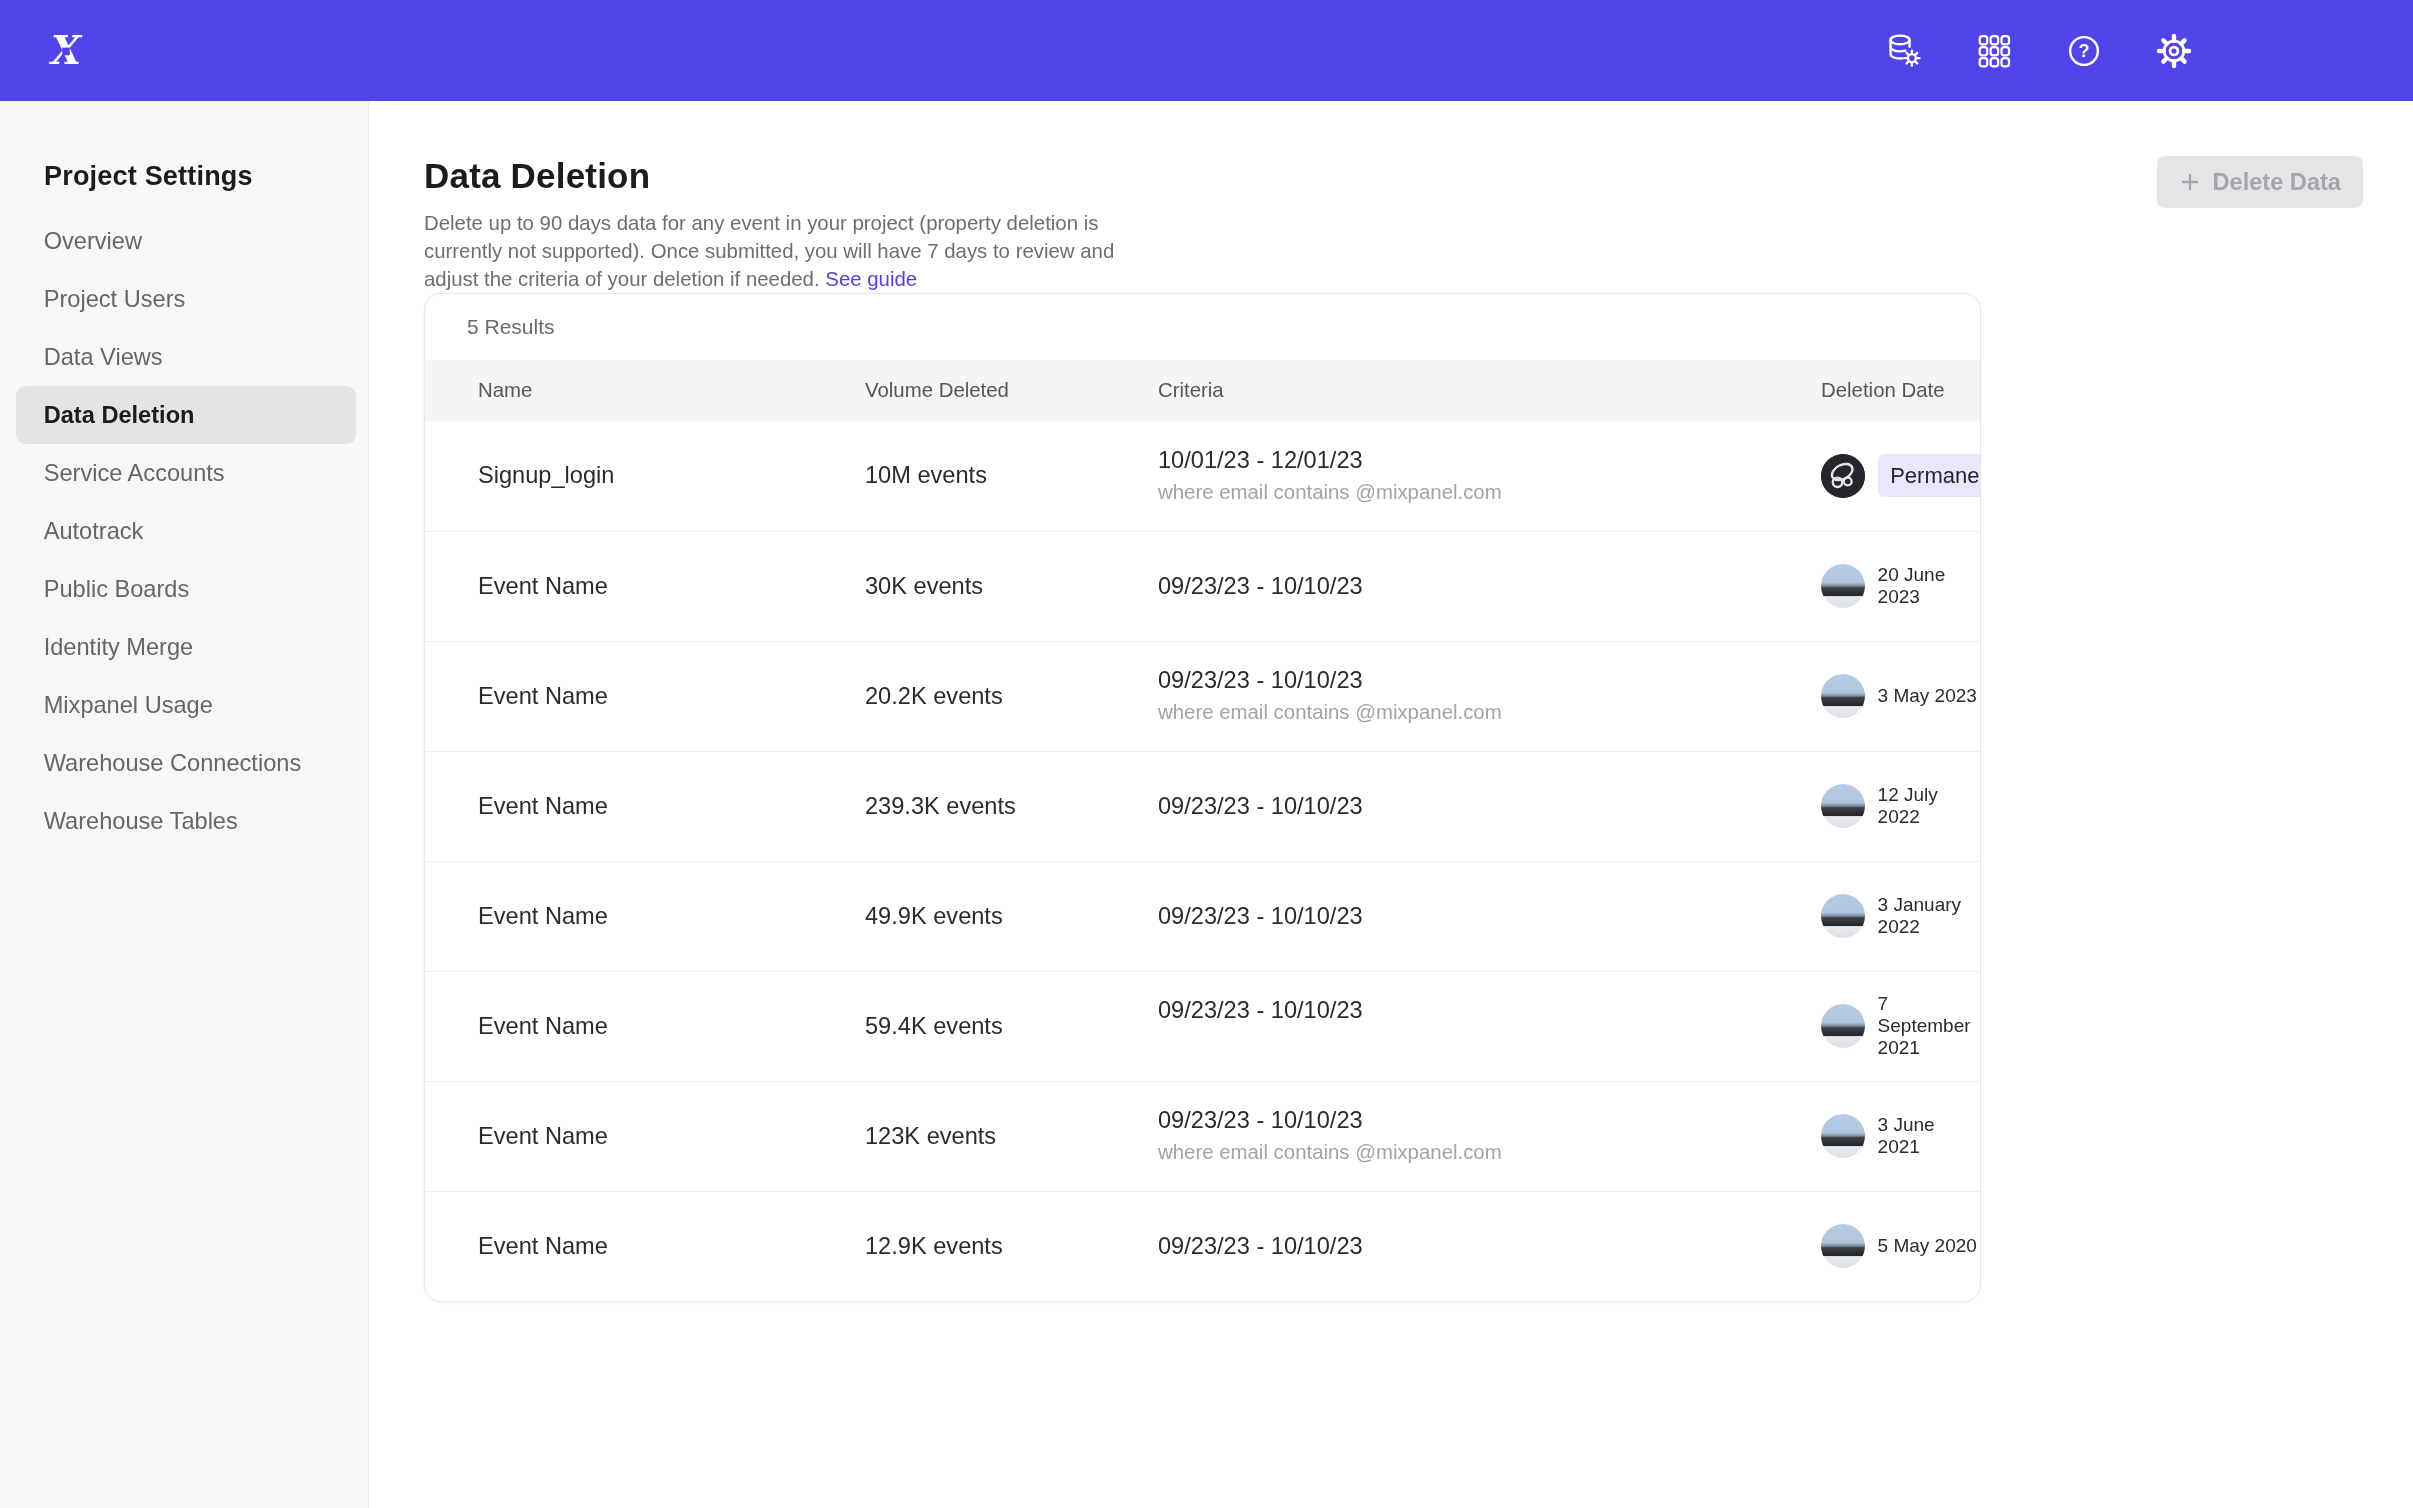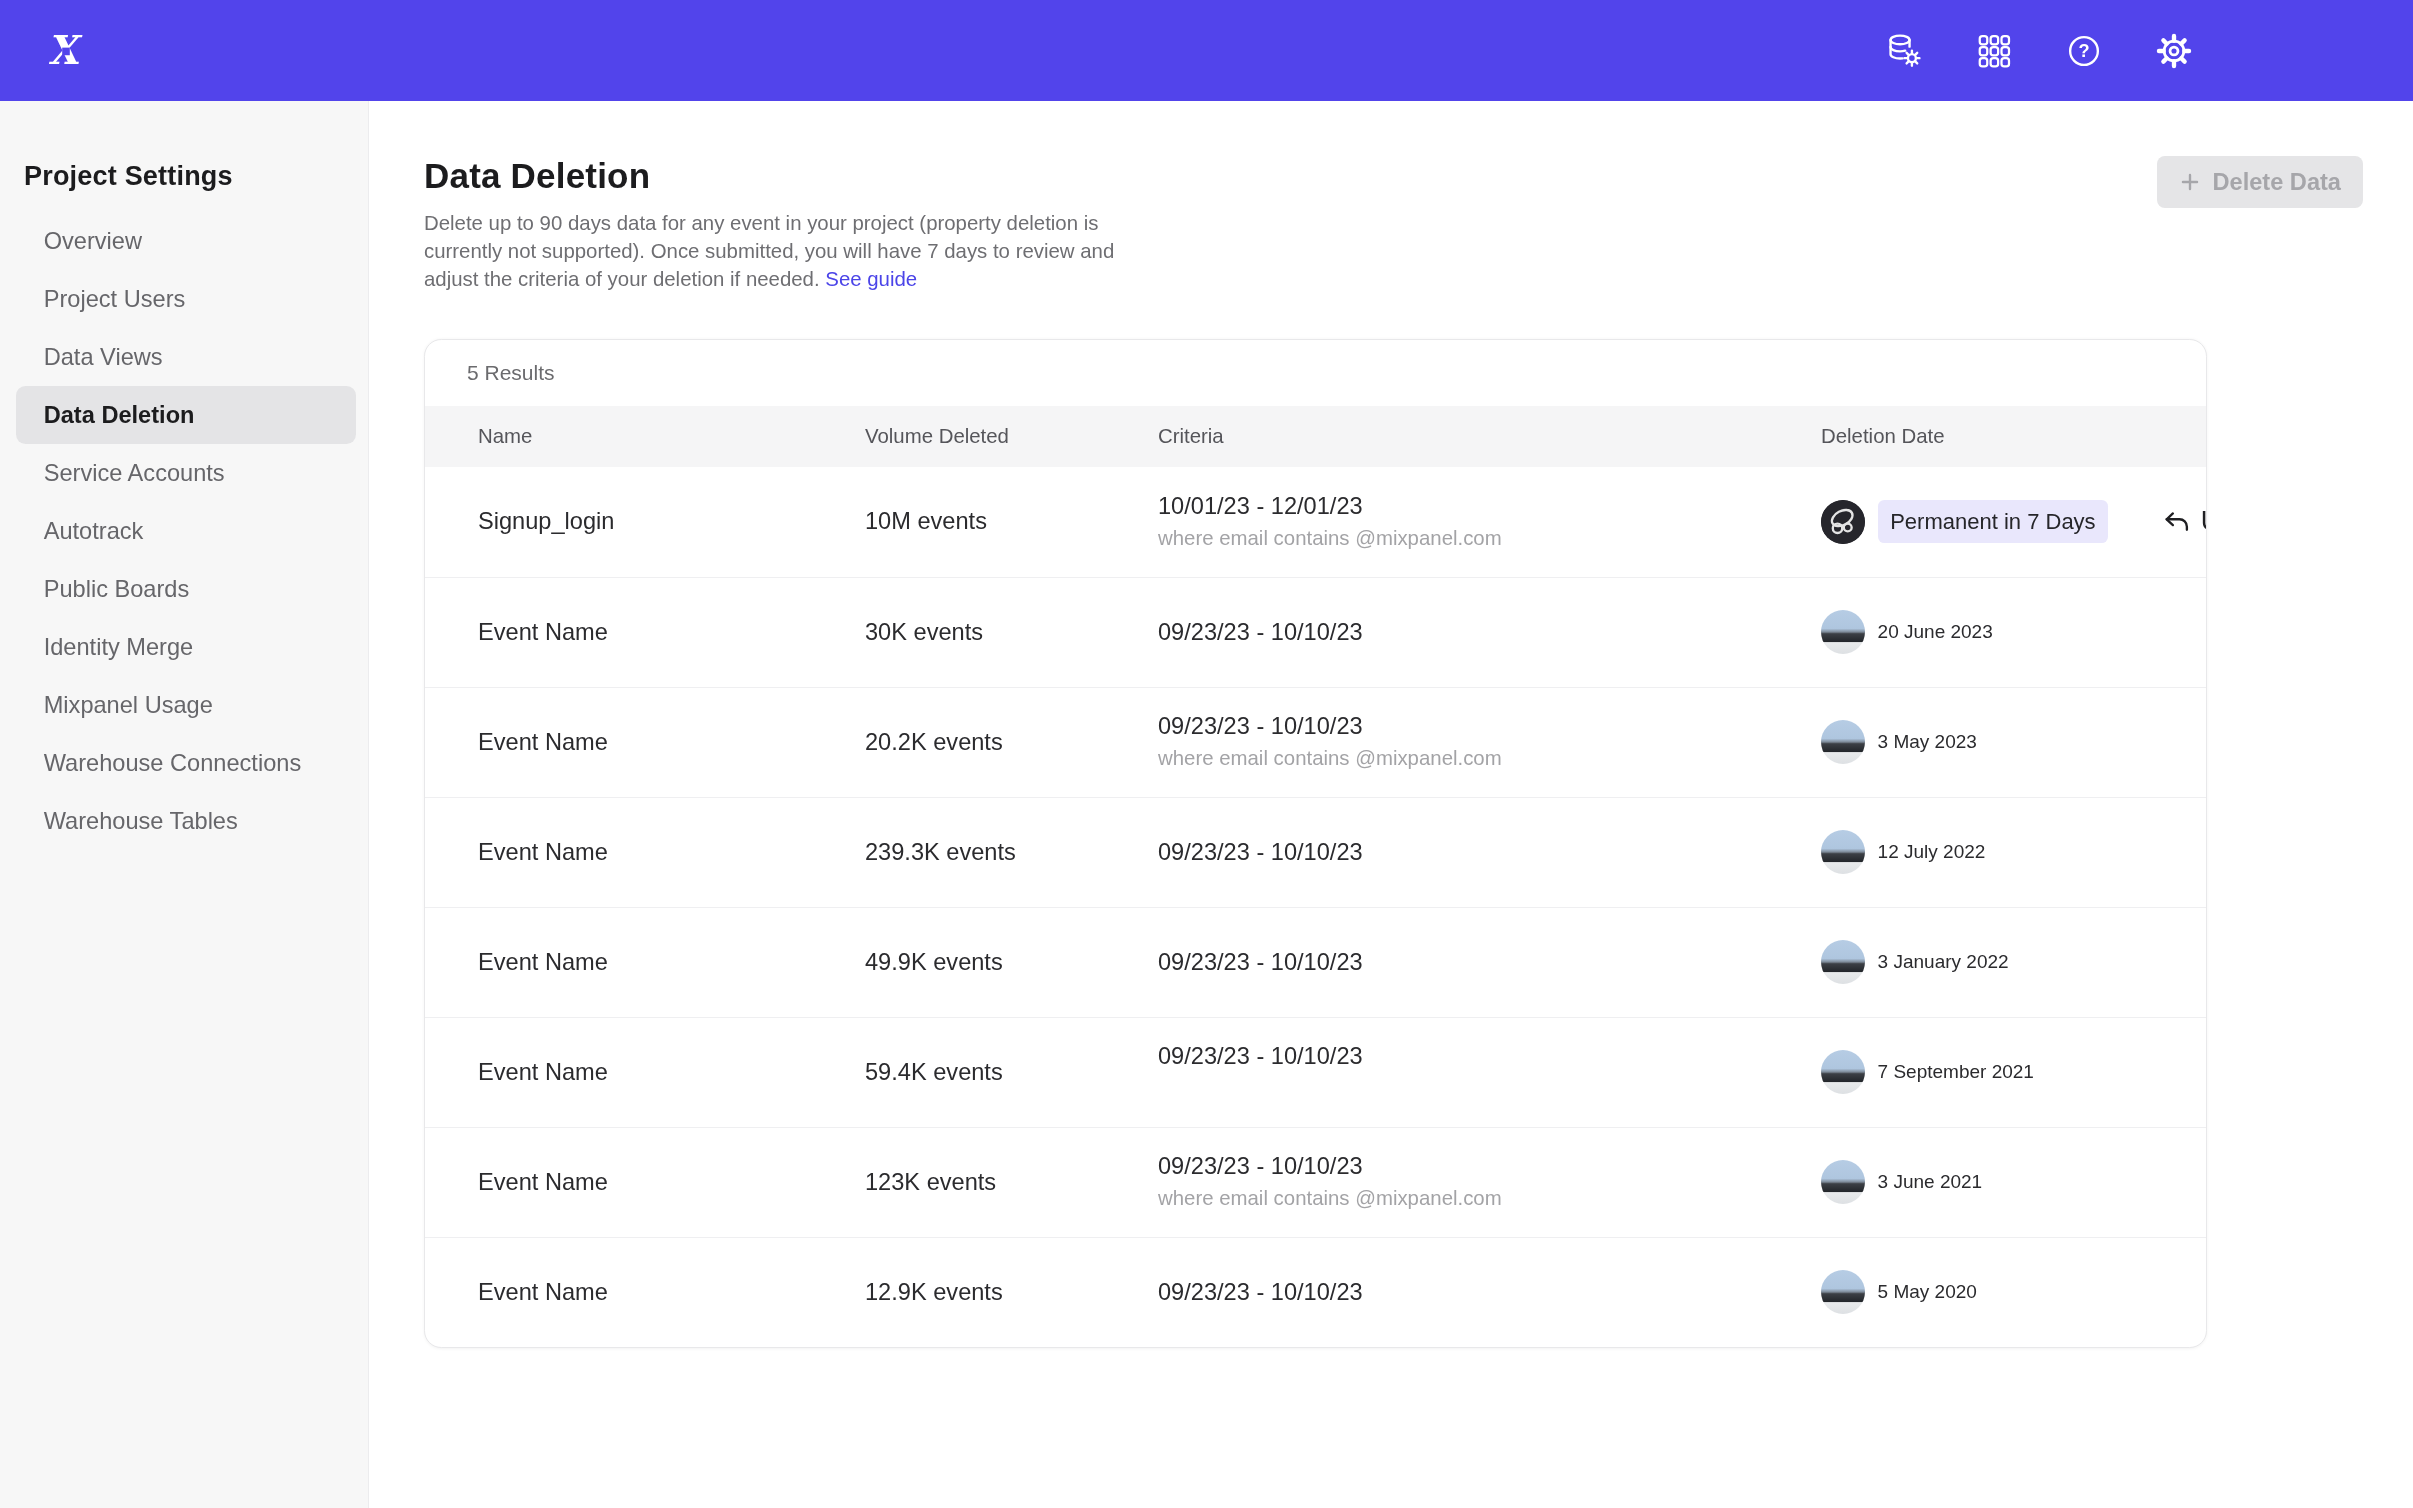--- a/index.html
+++ b/index.html
@@ -18,37 +18,37 @@
   .logo-btn{width:44px;height:44px;display:flex;align-items:center;justify-content:center;
     background:none;border:none;cursor:pointer;}
   .nav-icons{display:flex;align-items:center;gap:52px;}
   .nav-icon-btn{width:38px;height:38px;background:none;border:none;cursor:pointer;
     display:flex;align-items:center;justify-content:center;}
 
   
   .layout{display:flex;height:1408px;}
   .sidebar{width:369px;background:var(--sidebar_bg);border-right:0.8px solid #ECECEE;
     padding-top:60px;flex-shrink:0;}
-  .sidebar h1{font-size:27px;font-weight:700;color:var(--text_dark);padding-left:24px;letter-spacing:0.2px;}
+  .sidebar h1{font-size:27px;font-weight:700;color:var(--text_dark);padding-left:44px;letter-spacing:0.2px;}
   .side-nav{margin-top:20.4px;}
   .side-item{height:58px;display:flex;align-items:center;padding-left:28px;margin:0 11.8px 0 15.7px;
     border-radius:9.4px;font-size:23.6px;color:#66666A;cursor:pointer;}
   .side-item.active{background:var(--active_item_bg);color:var(--text_dark);font-weight:700;}
 
   main{flex:1;padding:55px 50px 0 55px;background:#fff;overflow:hidden;}
   .page-header{display:flex;justify-content:space-between;align-items:flex-start;}
   .page-title{font-size:35px;font-weight:700;color:var(--text_dark);letter-spacing:0.2px;}
   .page-desc{margin-top:12.6px;max-width:707px;font-size:20.4px;line-height:28px;color:var(--text_muted);}
   .page-desc a{color:var(--link);text-decoration:none;cursor:pointer;}
   .delete-btn{height:52px;padding:0 22px;border:none;border-radius:7.9px;
     background:var(--disabled_button_bg);color:var(--disabled_button_text);
     font-size:23.6px;font-weight:600;font-family:inherit;display:flex;align-items:center;gap:11px;cursor:default;}
 
   
-  .card{margin-top:46px;width:1783px;border:0.8px solid var(--card_border);border-radius:17.3px;
+  .card{width:1557px;border:0.8px solid var(--card_border);border-radius:17.3px;
     background:#fff;box-shadow:0 0.8px 3.1px rgba(0,0,0,.05);overflow:hidden;}
   .results-row{height:66px;display:flex;align-items:center;padding-left:42px;
     font-size:21px;color:#6B6B6E;}
   .thead,.trow{display:grid;grid-template-columns:387px 293px 663px 1fr;padding-left:53px;align-items:center;}
   .thead{height:61px;background:var(--thead_bg);font-size:20.4px;color:#55555A;}
   .trow{min-height:110px;}
   .trow + .trow{border-top:0.8px solid var(--separator);}
   .cell{font-size:23.6px;color:var(--text_cell);}
   .criteria{display:flex;flex-direction:column;justify-content:center;gap:7px;}
   .criteria-sub{font-size:20.4px;color:var(--text_sub);min-height:23.6px;}

